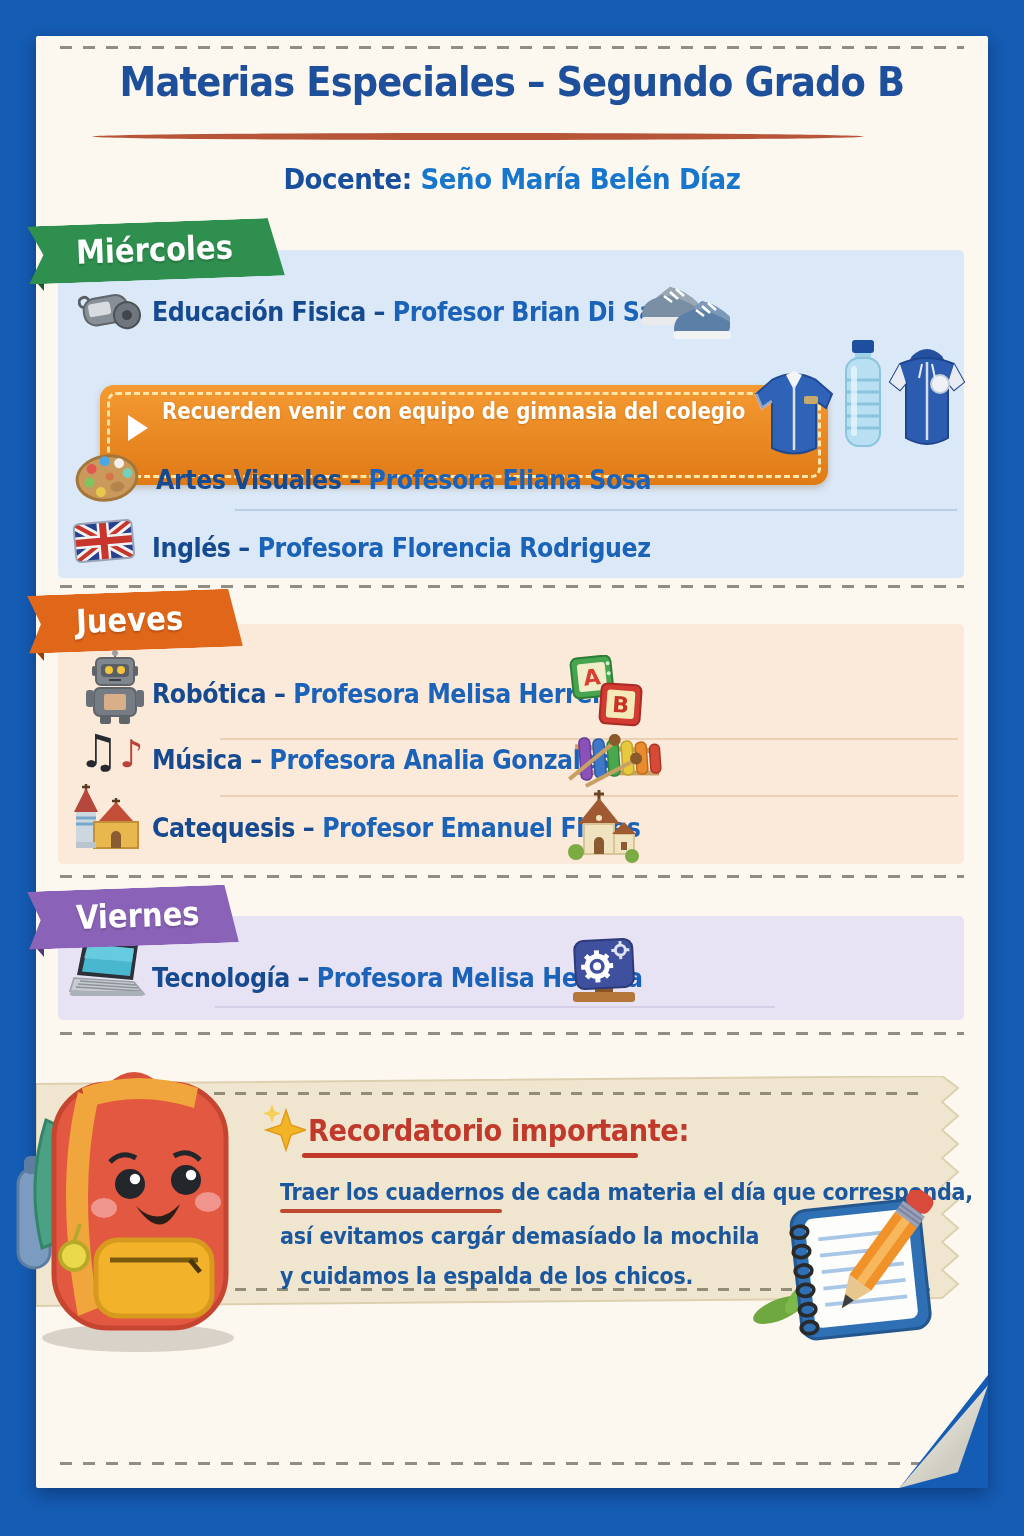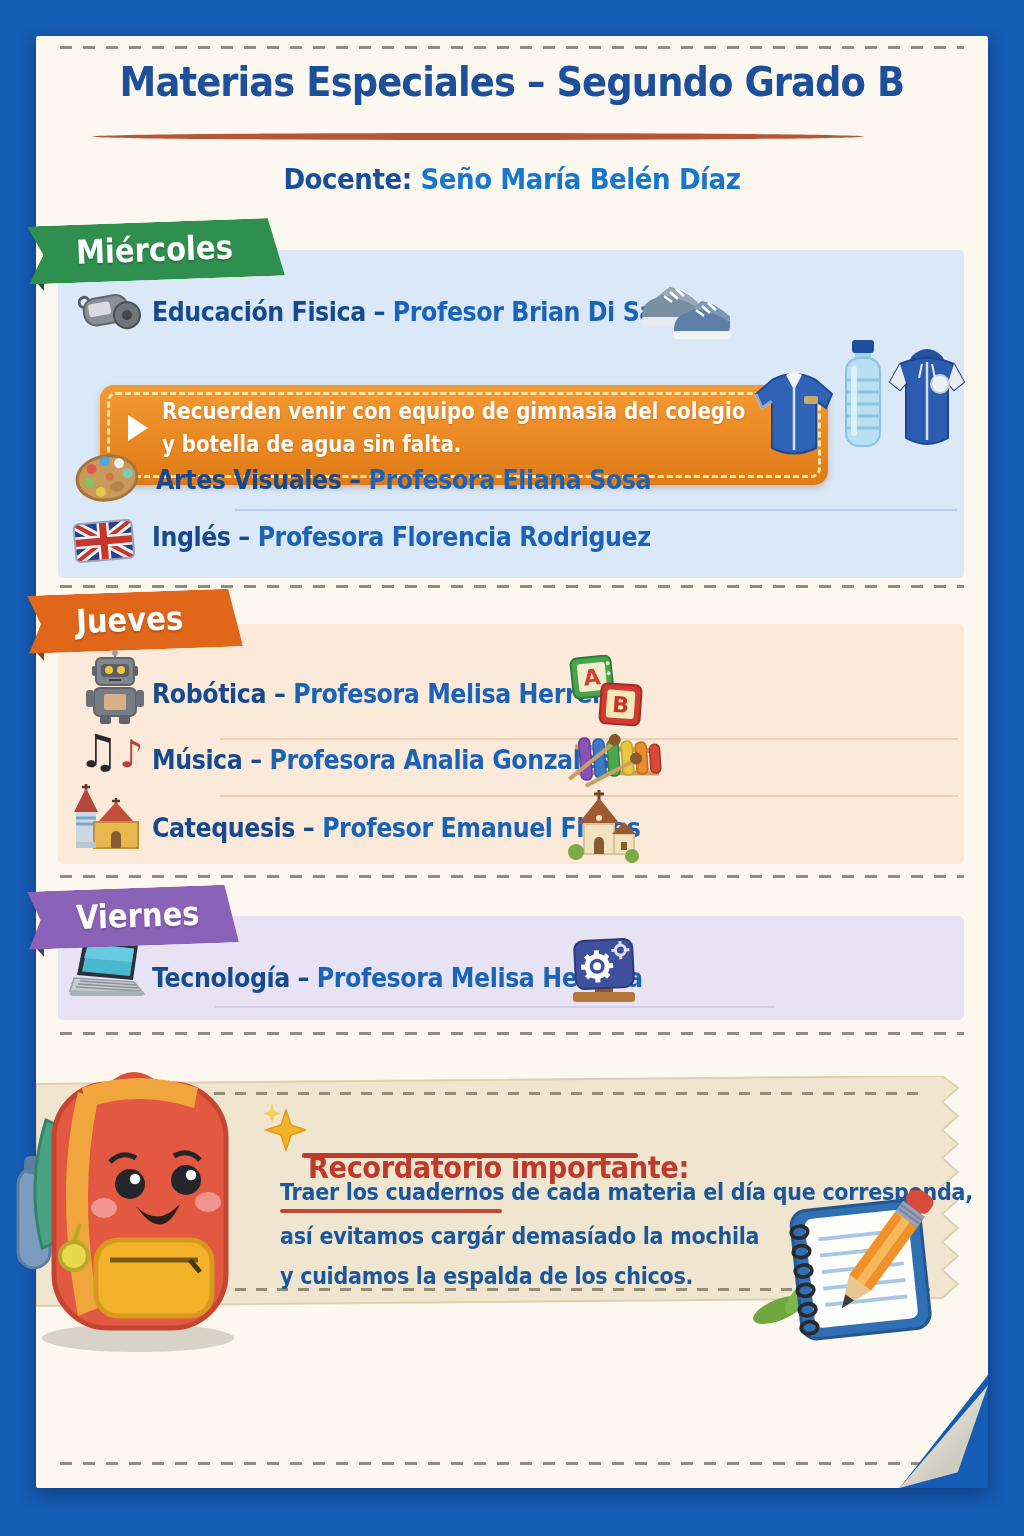--- a/index.html
+++ b/index.html
@@ -100,21 +100,20 @@
     <rect x="3" y="35" width="58" height="8" rx="4" fill="#f2f3f4"></rect>
     <path d="M26 14 L34 20 M32 10 L40 17 M38 7 L46 14" stroke="#fff" stroke-width="2.5" fill="none"></path>
   </g>
 </svg>
 
 <div class="abs note-box">
   <div class="note-border"></div>
   <div class="note-play"></div>
   <div class="note-text">
     <div><span class="sq">Recuerden venir con equipo de gimnasia del colegio</span></div>
-    <div><span class="sq">y botella de agua sin falta.</span></div>
   </div>
 </div>
 <svg class="abs" style="left:742px;top:336px;z-index:6;" width="228" height="130" viewBox="0 0 228 130">
   <g transform="translate(0,26)">
     <path d="M30 18 Q52 6 74 18 L90 32 84 46 74 39 L74 86 Q52 97 30 86 L30 39 20 46 14 32 Z" fill="#2f63b8" stroke="#1f4a92" stroke-width="2"></path>
     <polygon points="44,13 52,28 60,13 52,9" fill="#f2f4f6"></polygon>
     <path d="M52 24 V88" stroke="#dbe2ea" stroke-width="2.5"></path>
     <rect x="62" y="34" width="14" height="8" rx="2" fill="#c9a96a"></rect>
     <path d="M14 32 L20 46 30 39" fill="none" stroke="#ffffff" stroke-width="3" opacity=".5"></path>
   </g>
@@ -162,21 +161,21 @@
     <g clip-path="url(#fcp)">
       <rect x="3" y="6" width="58" height="38" fill="#27408f"></rect>
       <path d="M3 6 L61 44 M61 6 L3 44" stroke="#f2f2f2" stroke-width="10"></path>
       <path d="M3 6 L61 44 M61 6 L3 44" stroke="#c8352c" stroke-width="4"></path>
       <path d="M32 6 V44 M3 25 H61" stroke="#f2f2f2" stroke-width="12"></path>
       <path d="M32 6 V44 M3 25 H61" stroke="#c8352c" stroke-width="7"></path>
     </g>
     <rect x="3" y="6" width="58" height="38" rx="5" fill="none" stroke="#9aa4b8" stroke-width="2"></rect>
   </g>
 </svg>
-<div class="abs rowtext" style="left:152px;top:521px;">
+<div class="abs rowtext" style="left:152px;top:532px;">
   <span class="sq"><span class="subj">Inglés –</span> <span class="teach">Profesora Florencia Rodriguez</span></span>
 </div>
 
 <div class="abs dashline" style="left:60px;top:585px;width:904px;"></div>
 
 <div class="abs section" style="left:58px;top:624px;width:906px;height:240px;background:#fbe9d9;"></div>
 <div class="abs fold" style="left:31px;top:646px;background:#93410e;"></div>
 <div class="abs ribbon" style="left:28px;top:592px;width:214px;background:#e0661a;">
   <span class="sq">Jueves</span>
 </div>
@@ -314,21 +313,21 @@
 <svg class="abs" style="left:36px;top:1076px;" width="930" height="232" viewBox="0 0 930 232">
   <path d="M0 8 L906 0 L922 12 L906 26 L922 40 L906 54 L922 68 L906 82 L922 96 L906 110 L922 124 L906 138 L922 152 L906 166 L922 180 L906 194 L922 208 L906 222 L0 230 Z" fill="#f0e6cf" stroke="#ddd0b0" stroke-width="2"></path>
 </svg>
 <div class="abs dashline" style="left:130px;top:1092px;width:790px;background:repeating-linear-gradient(90deg,#938d78 0 11px,transparent 11px 21px);"></div>
 <div class="abs dashline" style="left:130px;top:1288px;width:800px;background:repeating-linear-gradient(90deg,#938d78 0 11px,transparent 11px 21px);"></div>
 
 <svg class="abs" style="left:262px;top:1104px;" width="44" height="48" viewBox="0 0 44 48">
   <polygon points="24,6 29,21 44,26 29,31 24,46 19,31 4,26 19,21" fill="#f2b327" stroke="#e09a1a" stroke-width="1.5"></polygon>
   <polygon points="10,0 12.5,7 19,9.5 12.5,12 10,19 7.5,12 1,9.5 7.5,7" fill="#f6cf5a"></polygon>
 </svg>
-<div class="abs" style="left:308px;top:1149px;">
+<div class="abs" style="left:308px;top:1112px;">
   <span class="rem-title sq">Recordatorio importante:</span>
 </div>
 <div class="abs rem-underline" style="left:302px;top:1153px;width:336px;"></div>
 
 <div class="abs" style="left:280px;top:1178px;">
   <span class="rem-line sq">Traer los cuadernos de cada materia el día que corresponda,</span>
 </div>
 <div class="abs" style="left:280px;top:1209px;width:222px;height:4px;border-radius:2px;background:#bf4a32;"></div>
 <div class="abs" style="left:280px;top:1222px;">
   <span class="rem-line sq">así evitamos cargár demasíado la mochila</span>

